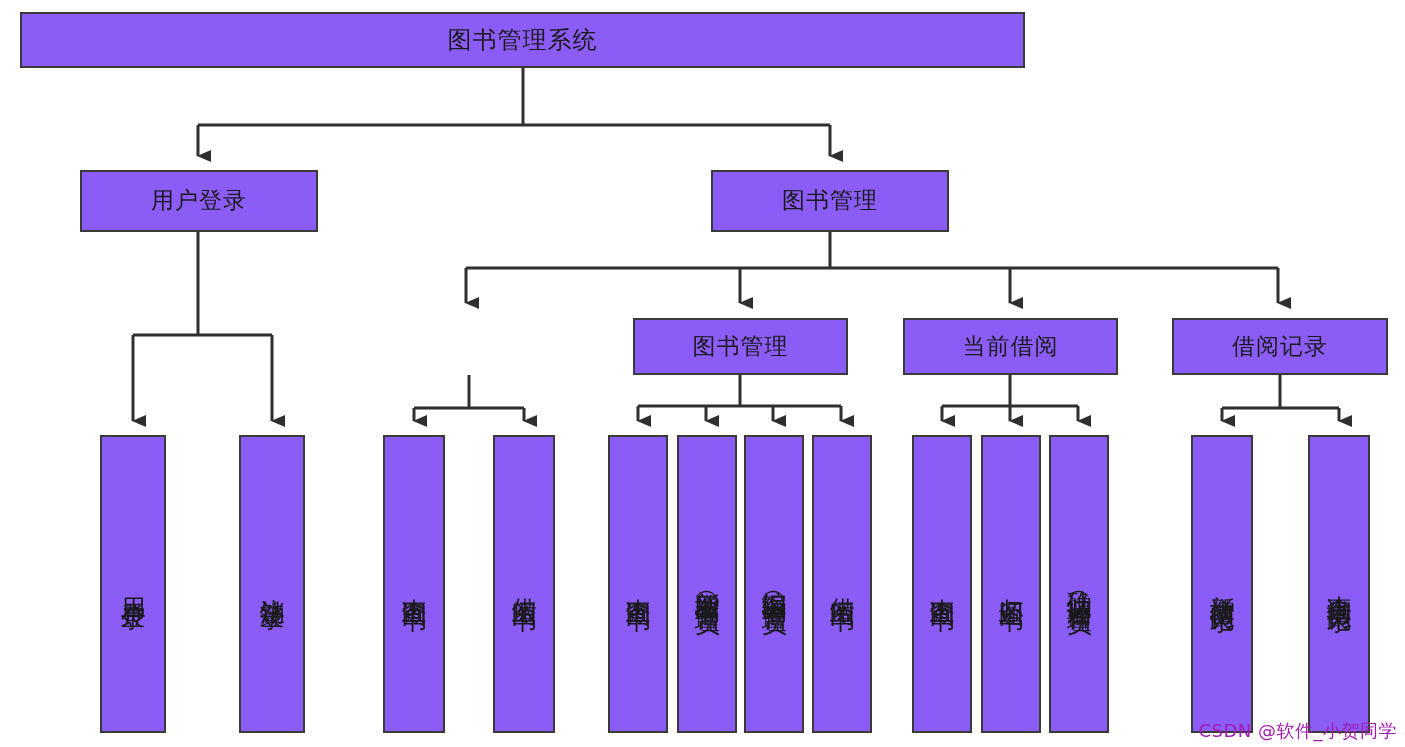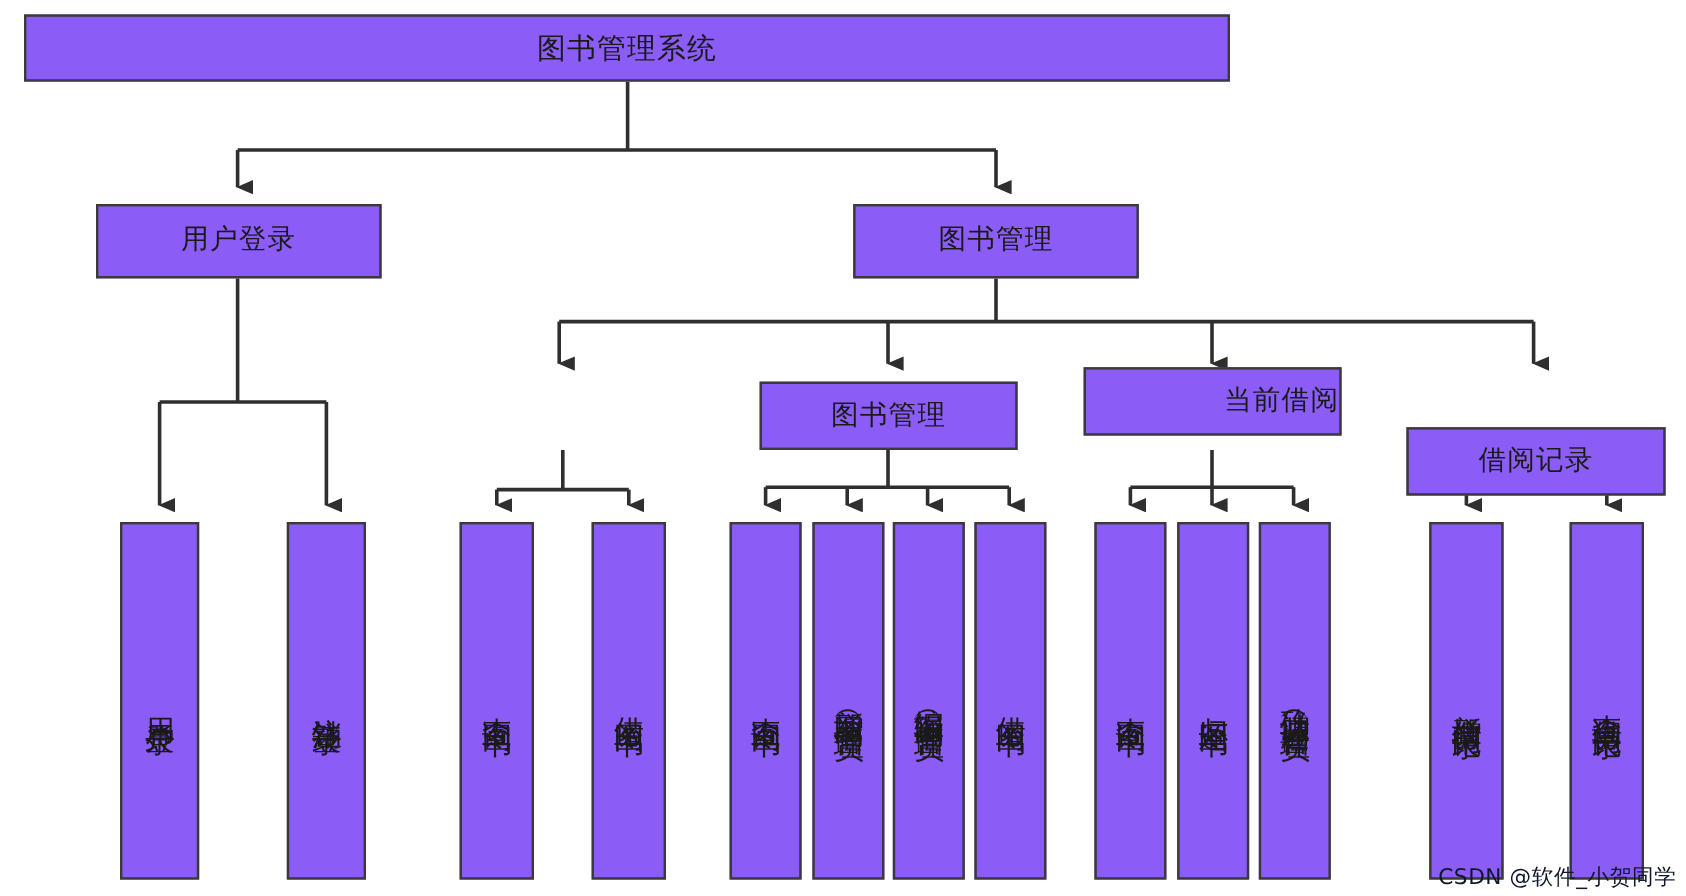--- a/index.html
+++ b/index.html
@@ -59,21 +59,21 @@
     letter-spacing: 3px;
     text-align: center;
     max-height: 100%;
     white-space: nowrap;
   }
   .watermark {
     position: absolute;
     right: 8px;
     bottom: 4px;
     font-size: 18px;
-    color: #0f172a;
+    color: #a21caf;
     white-space: nowrap;
     letter-spacing: 0.5px;
   }
 </style>
 </head>
 <body>
 
 <div id="canvas">
 
   <svg id="wires" viewBox="0 0 1405 747">
@@ -133,24 +133,24 @@
   <div class="node h" style="left:80px; top:170px; width:238px; height:62px;">
     <span class="lbl">用户登录</span>
   </div>
   <div class="node h" style="left:711px; top:170px; width:238px; height:62px;text-align:right;">
     <span class="lbl">图书管理</span>
   </div>
 
   <div class="node h" style="left:633px; top:318px; width:215px; height:57px;">
     <span class="lbl">图书管理</span>
   </div>
-  <div class="node h" style="left:903px; top:306px; width:215px; height:57px;justify-content:flex-end;">
+  <div class="node h" style="left:903px; top:318px; width:215px; height:57px;">
     <span class="lbl">当前借阅</span>
   </div>
-  <div class="node h" style="left:1172px; top:318px; width:216px; height:57px;margin-top:38px;">
+  <div class="node h" style="left:1172px; top:318px; width:216px; height:57px;">
     <span class="lbl">借阅记录</span>
   </div>
 
   <div class="node v" style="left:100px; top:435px; width:66px; height:298px;">
     <span class="lbl">用户登录</span>
   </div>
   <div class="node v" style="left:239px; top:435px; width:66px; height:298px;">
     <span class="lbl">注销登录</span>
   </div>
 

